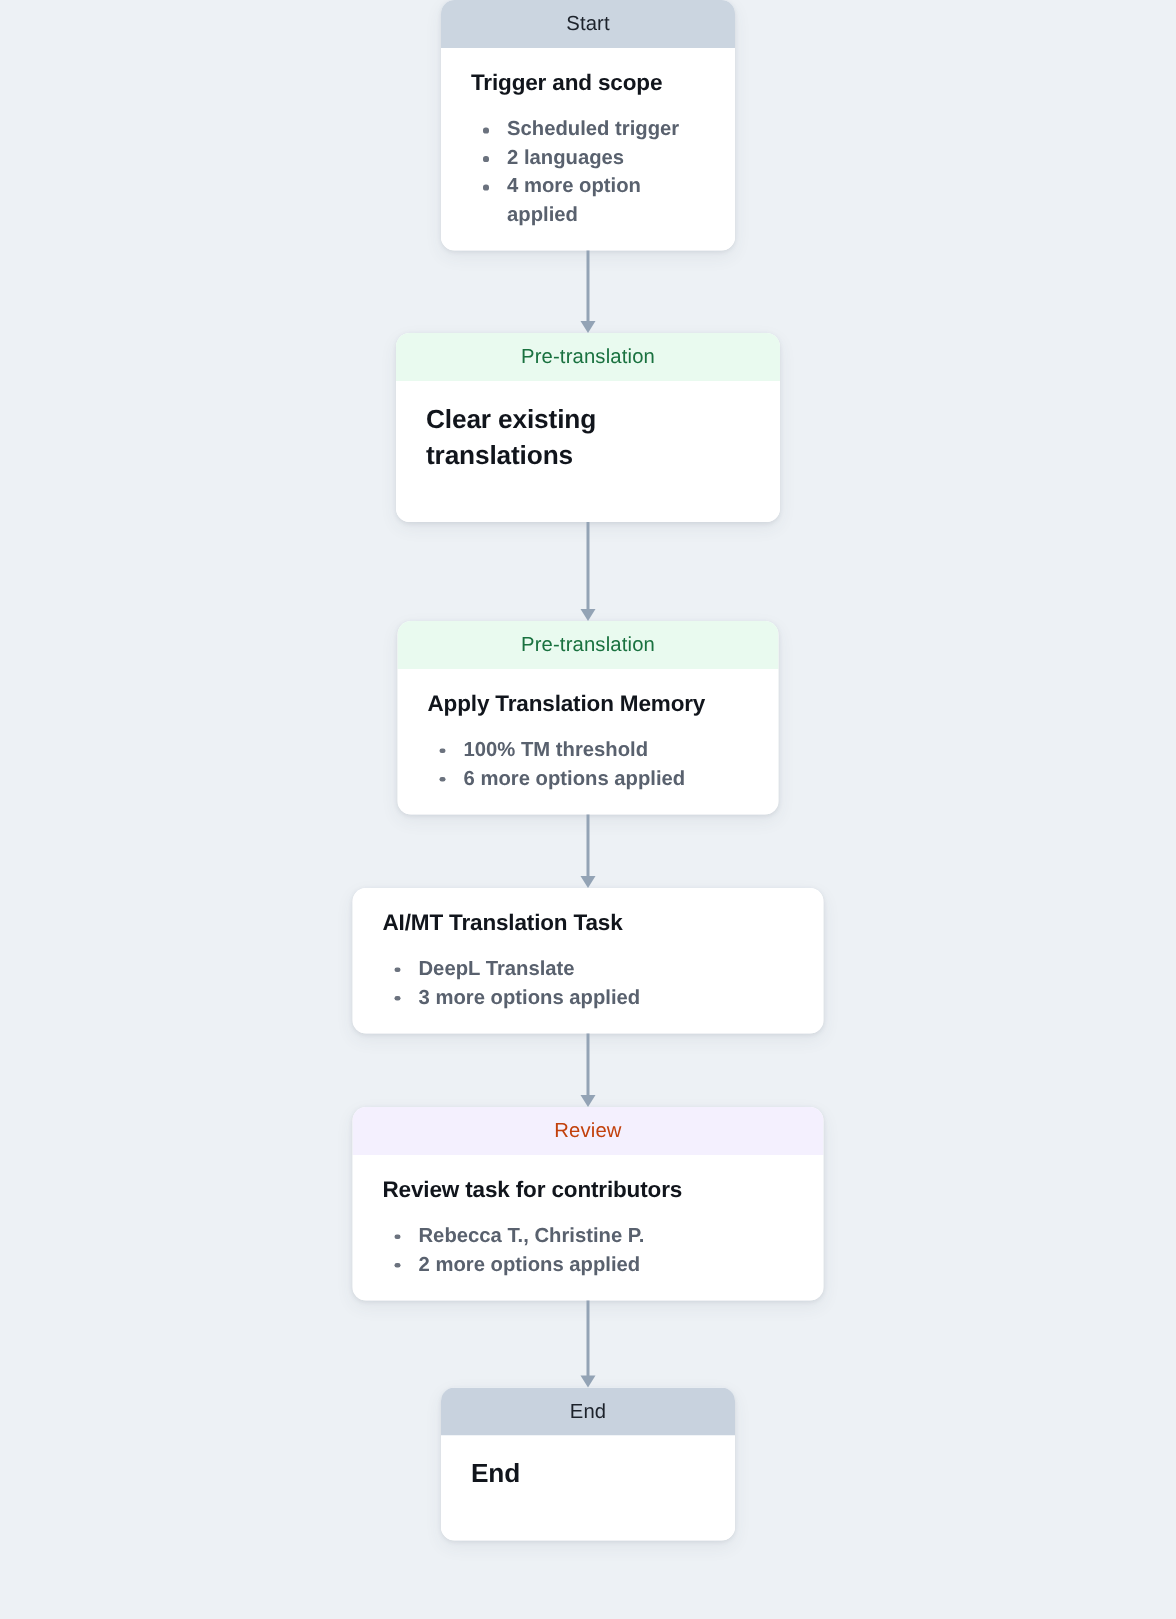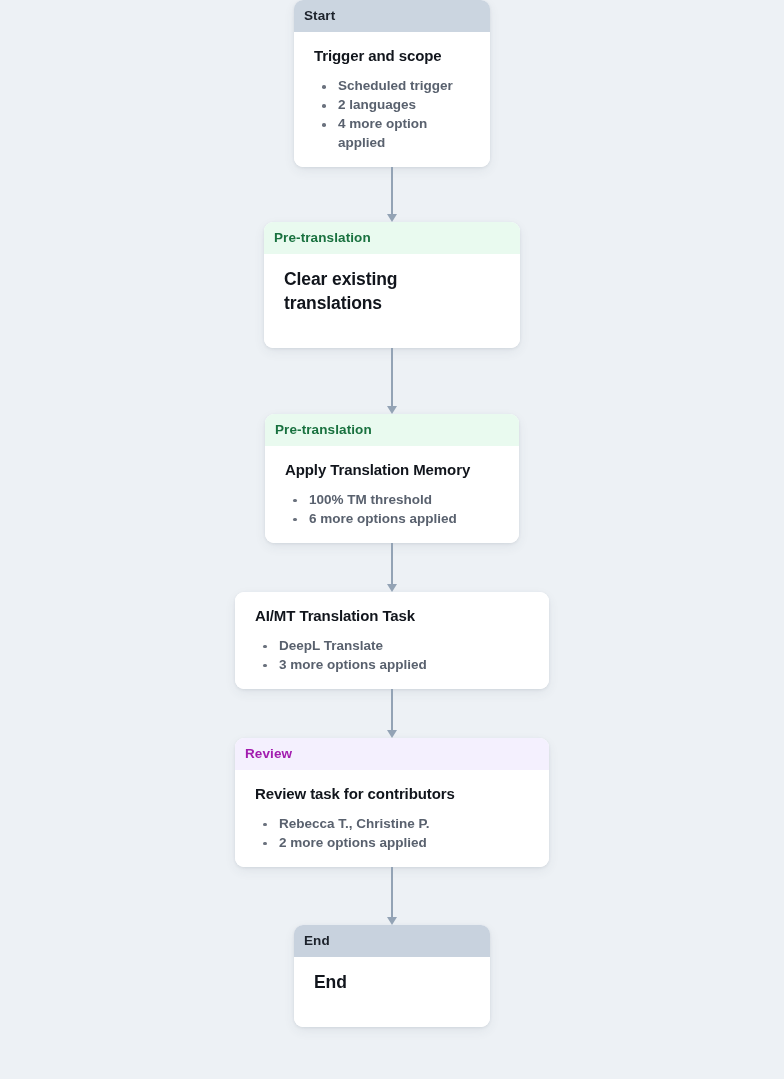--- a/index.html
+++ b/index.html
@@ -25,22 +25,23 @@
 
   .node {
     background: #ffffff;
     border-radius: 9px;
     box-shadow: 0 1px 3px rgba(60, 72, 88, 0.10), 0 4px 12px rgba(60, 72, 88, 0.07);
     overflow: hidden;
     box-sizing: border-box;
   }
 
   .node-header {
+    text-align: center;
     font-size: 13.5px;
-    font-weight: bold;
+    font-weight: normal;
     letter-spacing: 0.1px;
     padding: 8px 10px 8px 10px;
     line-height: 16px;
     box-sizing: border-box;
   }
 
   .node-body {
     background: #ffffff;
     padding: 12px 20px 14px 20px;
     box-sizing: border-box;
@@ -85,21 +86,21 @@
     width: 3.5px;
     height: 3.5px;
     border-radius: 50%;
     background: #6b727e;
   }
 
   
   .hdr-start   { background: #cbd5e0; color: #1c222b; }
   .hdr-pre     { background: #e9faef; color: #19713f; }
   .hdr-trans   { background: #e4fbff; color: #1a6b8c; }
-  .hdr-review  { background: #f4f0fe; color: #a21caf; }
+  .hdr-review  { background: #f4f0fe; color: #c2410c; }
   .hdr-end     { background: #c8d2de; color: #1c222b; }
 
   
   .connector {
     width: 12px;
     position: relative;
     flex: none;
   }
   .connector .line {
     position: absolute;

